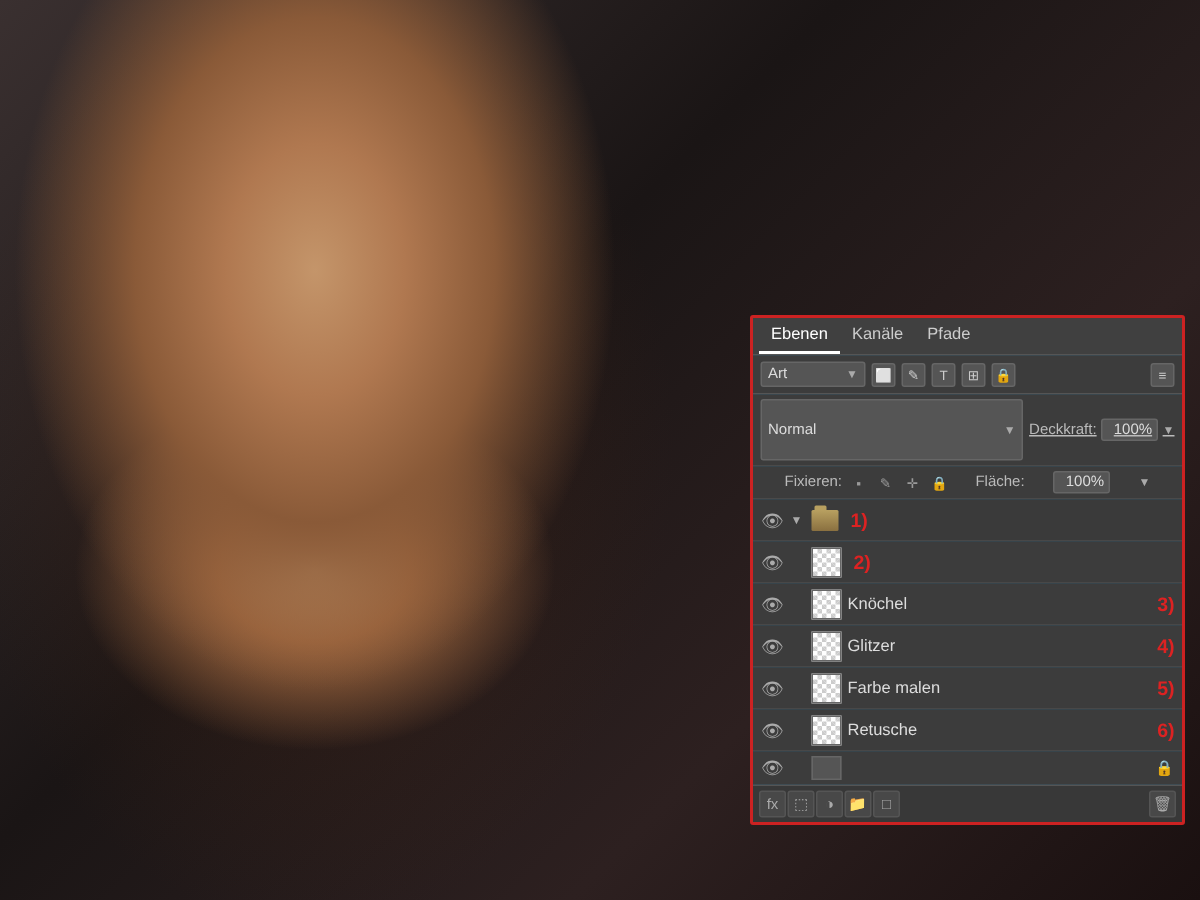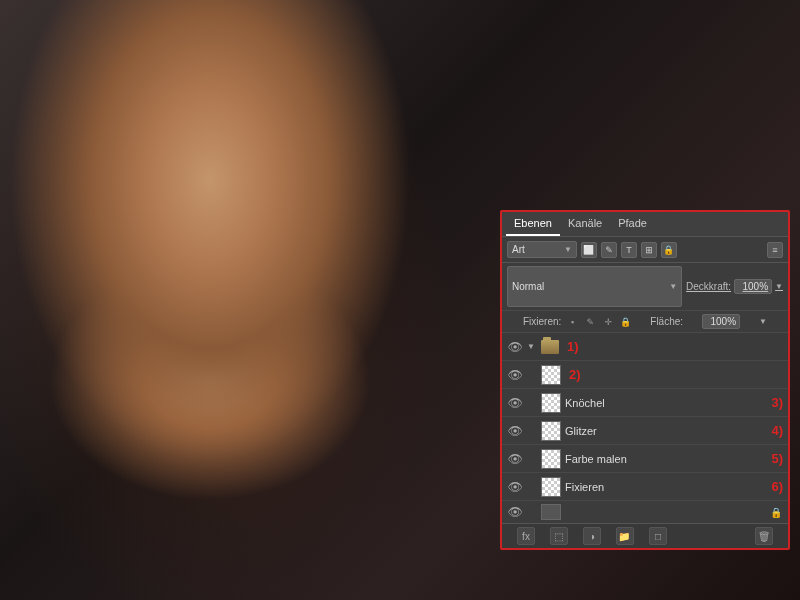--- a/index.html
+++ b/index.html
@@ -250,24 +250,24 @@
       font-weight: bold;
       font-size: 13px;
       margin-left: 4px;
       flex-shrink: 0;
     }
 
     
     .bottom-bar {
       display: flex;
       align-items: center;
-      padding: 3px 15px;
+      padding: 3px 4px;
       background: #383838;
       border-top: 1px solid #555;
-      gap: 15px;
+      gap: 1px;
     }
     .bottom-icon {
       width: 18px;
       height: 18px;
       display: flex;
       align-items: center;
       justify-content: center;
       color: #aaa;
       font-size: 10px;
       background: #484848;
@@ -379,21 +379,21 @@
     <div style="width:10px; flex-shrink:0;"></div>
     <div class="layer-thumb"></div>
     <span class="layer-name">Farbe malen</span>
     <span class="layer-number">5)</span>
   </div>
 
   <div class="layer-row">
     <div class="eye-icon">👁</div>
     <div style="width:10px; flex-shrink:0;"></div>
     <div class="layer-thumb"></div>
-    <span class="layer-name">Fixieren</span>
+    <span class="layer-name">Retusche</span>
     <span class="layer-number">6)</span>
   </div>
 
   <div class="hintergrund-row">
     <div class="eye-icon">👁</div>
     <div style="width:10px; flex-shrink:0;"></div>
     <div class="layer-thumb" style="width:20px;height:16px;background:#555;"></div>
     <span style="margin-left:auto;color:#aaa;font-size:10px;">🔒</span>
   </div>
 

